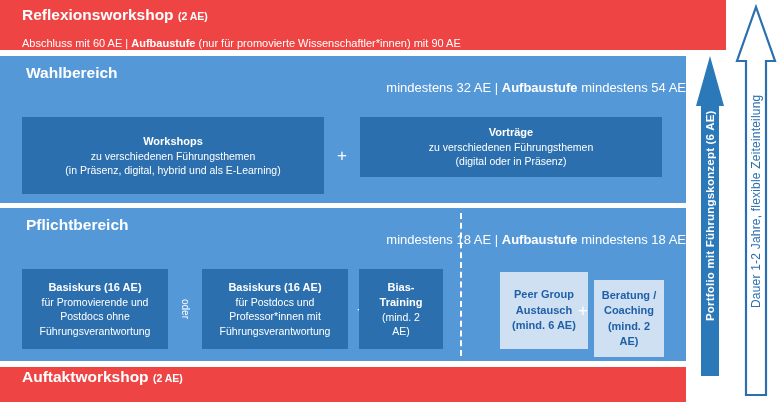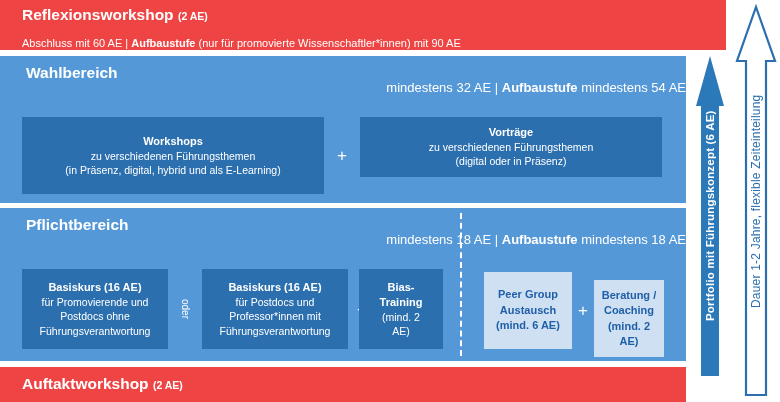--- a/index.html
+++ b/index.html
@@ -57,26 +57,26 @@
   #plus-pf1{left:348px;top:269px;width:28px;height:80px;}
   #box-bias{left:359px;top:269px;width:84px;height:80px;}
 
   
   #divider{position:absolute;left:460px;top:213px;width:0;height:143px;
            border-left:2px dashed #ffffff;}
 
   
   #note-aufbau{position:absolute;left:484px;top:240px;width:200px;
                font-size:11px;color:#fff;line-height:1.2;}
-  #box-peer{left:484px;top:272px;width:88px;height:77px;}
+  #box-peer{left:500px;top:272px;width:88px;height:77px;}
   #plus-pf2{left:572px;top:272px;width:22px;height:77px;}
   #box-coach{left:594px;top:264px;width:70px;height:77px;margin-top:16px;}
 
   
-  #bottom-bar{left:0;top:367px;width:686px;height:35px;padding:8px 0 0 22px;}
+  #bottom-bar{left:0;top:367px;width:686px;height:35px;padding:1px 0 0 22px;}
   #bottom-bar .l1{font-size:15.5px;font-weight:bold;}
   #bottom-bar .l1 .ae{font-size:10.5px;font-weight:bold;}
 
   
   .arrowwrap{position:absolute;}
   #arrow-portfolio{left:690px;top:56px;width:40px;height:320px;}
   #arrow-dauer{left:734px;top:4px;width:44px;height:394px;}
 
   .arrowwrap svg{display:block;width:100%;height:100%;}
 

